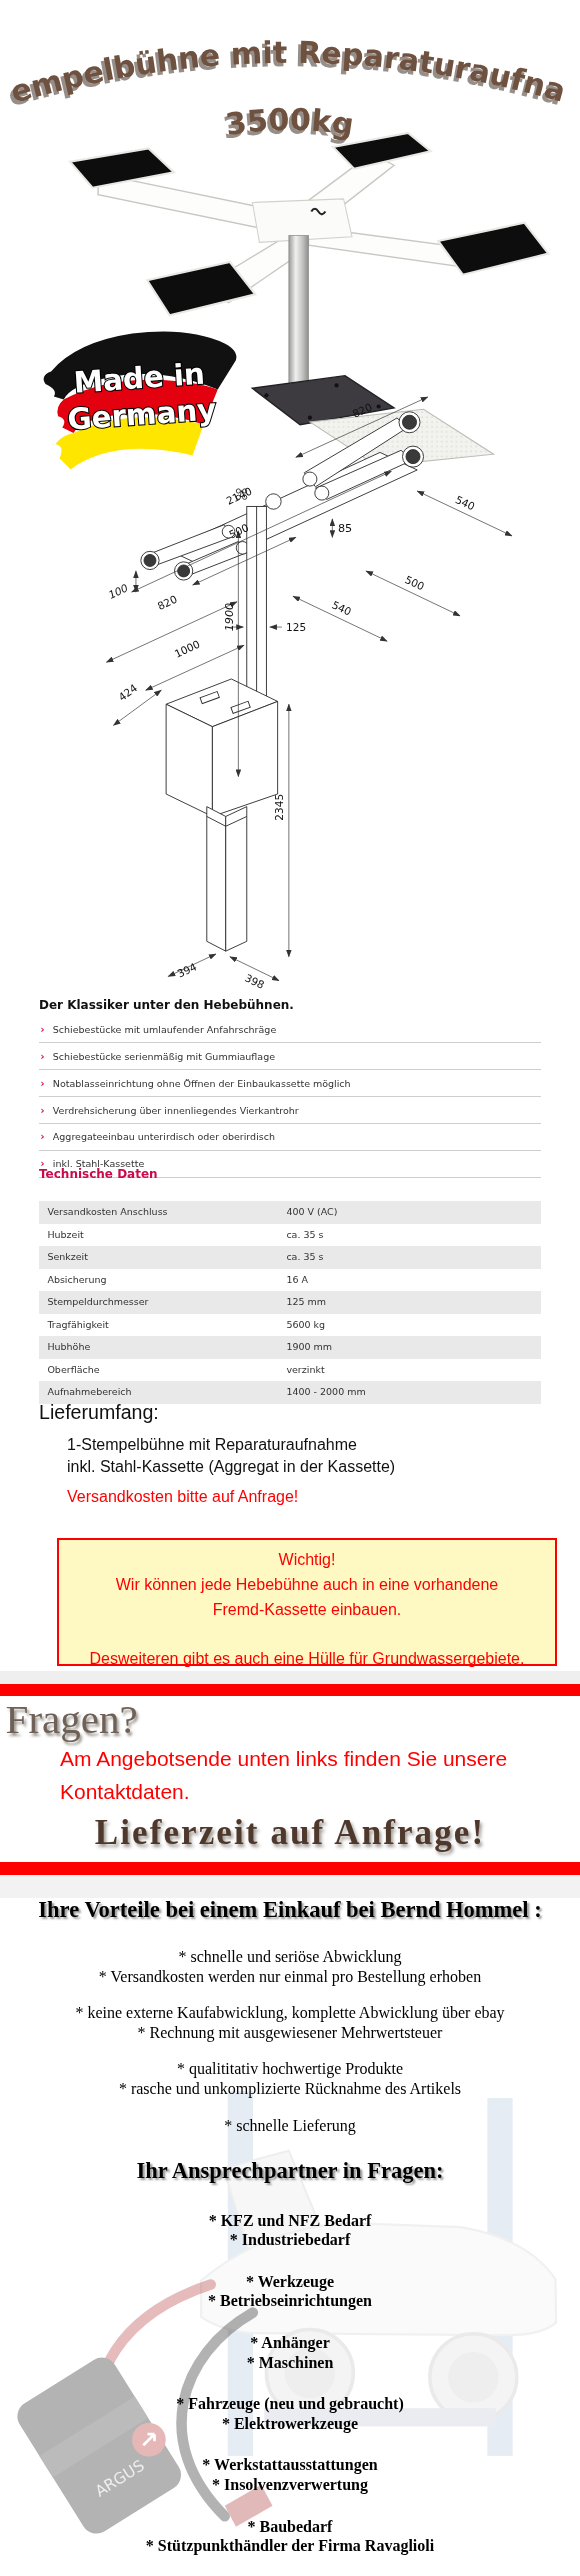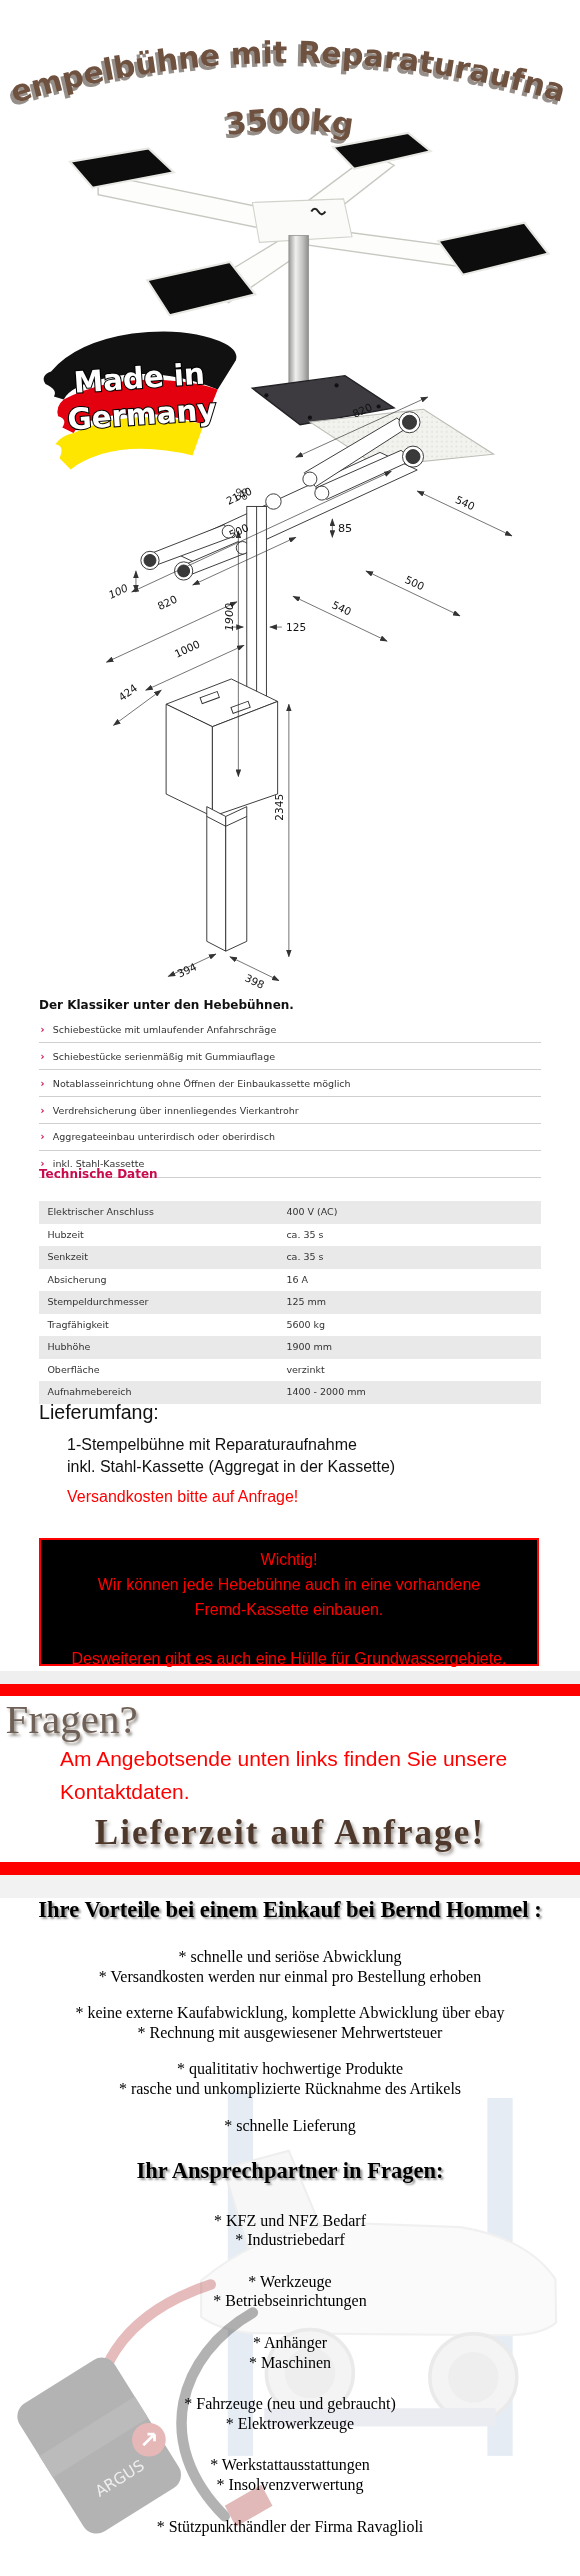--- a/index.html
+++ b/index.html
@@ -25,23 +25,23 @@
   .spec-label{flex:0 0 239px;padding-left:8.4px;}
   .spec-value{flex:1;}
 
   
   .delivery{left:39px;top:1401px;width:502px;color:#111;z-index:2;}
   .delivery-heading{font-size:19.6px;margin:0 0 9.8px 0;}
   .delivery-line{font-size:16px;margin-left:28px;line-height:22px;}
   .delivery-note{font-size:16px;margin-left:28px;margin-top:9.8px;color:#ff0000;}
 
   
-  .important-box{left:39px;top:1538px;width:496px;height:116px;border:2.8px solid #ff0000;
+  .important-box{left:57px;top:1538px;width:496px;height:116px;border:2.8px solid #ff0000;
                  color:#ff0000;text-align:center;font-size:16px;line-height:24.6px;
-                 padding-top:8.4px;background:#000000;z-index:2;}
+                 padding-top:8.4px;background:#fef9c3;z-index:2;}
 
   .strip{left:0;width:580px;background:#efeff0;z-index:1;}
   .redbar{left:0;width:580px;background:#fe0000;z-index:1;}
 
   
   .questions-heading{left:5.6px;top:1695px;font-family:"Liberation Serif",serif;font-size:41px;
                      color:#6f6157;text-shadow:2.1px 2.8px 2.8px rgba(70,58,46,0.55);z-index:2;}
   .questions-text{left:60px;top:1742px;width:477px;font-size:21px;color:#ff0000;
                   line-height:33px;z-index:2;}
   .delivery-time{left:0;top:1813px;width:580px;text-align:center;
@@ -50,21 +50,21 @@
 
   
   .bottom-lists{left:0;top:1897px;width:580px;text-align:center;
                 font-family:"Liberation Serif",serif;color:#000;z-index:2;}
   .big-serif-heading{font-size:22.5px;font-weight:bold;text-shadow:2.1px 2.1px 2.1px #9a9a9a;
                      margin:0 0 24px 0;}
   .star-group{margin-bottom:17px;}
   .star-item{font-size:16px;line-height:19.6px;}
   .contact-heading{font-size:22.5px;font-weight:bold;text-shadow:2.1px 2.1px 2.1px #9a9a9a;
                    margin:22.5px 0 27px 0;}
-  .contact-group{margin-bottom:22px;}
+  .contact-group{margin-bottom:22px;font-weight:bold;}
 
   .watermark{z-index:0;}
 </style>
 </head>
 <body>
 
 <div id="page">
 
   <svg class="abs" style="left:0;top:4.2px;" width="580" height="140" viewBox="0 0 827 200">
     <defs>
@@ -246,21 +246,21 @@
     </div>
     <div class="feature-item">
       <span class="feature-chevron">›</span>
       <span>inkl. Stahl-Kassette</span>
     </div>
   </div>
 
   <div class="abs tech-heading">Technische Daten</div>
   <div class="abs spec-table">
     <div class="spec-row">
-      <span class="spec-label">Elektrischer Anschluss</span>
+      <span class="spec-label">Versandkosten Anschluss</span>
       <span class="spec-value">400 V (AC)</span>
     </div>
     <div class="spec-row">
       <span class="spec-label">Hubzeit</span>
       <span class="spec-value">ca. 35 s</span>
     </div>
     <div class="spec-row">
       <span class="spec-label">Senkzeit</span>
       <span class="spec-value">ca. 35 s</span>
     </div>
@@ -378,18 +378,19 @@
     </div>
     <div class="star-group contact-group">
       <div class="star-item">* Fahrzeuge (neu und gebraucht)</div>
       <div class="star-item">* Elektrowerkzeuge</div>
     </div>
     <div class="star-group contact-group">
       <div class="star-item">* Werkstattausstattungen</div>
       <div class="star-item">* Insolvenzverwertung</div>
     </div>
     <div class="star-group contact-group">
+      <div class="star-item">* Baubedarf</div>
       <div class="star-item">* Stützpunkthändler der Firma Ravaglioli</div>
     </div>
   </div>
 
 </div>
 
 
 </body></html>

